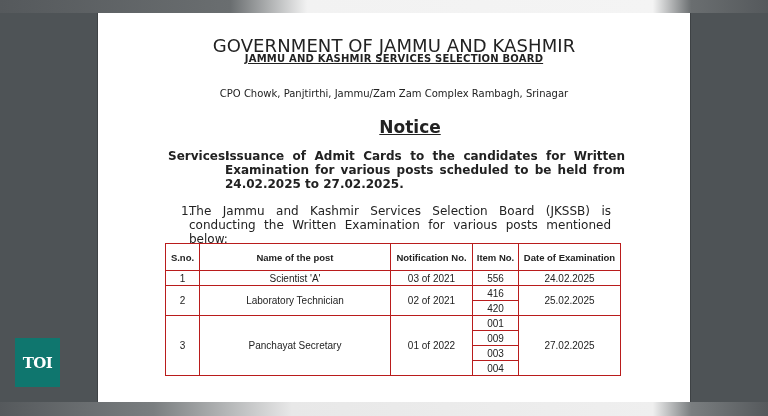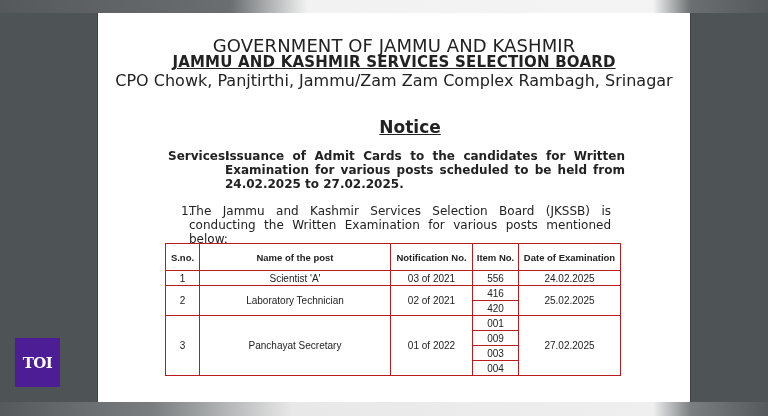--- a/index.html
+++ b/index.html
@@ -16,22 +16,22 @@
     position:absolute; left:0; bottom:0; width:768px; height:14px;
     background:linear-gradient(to right,#55595c 0%,#7a7e80 20%,#e8e8e8 38%,#efefef 85%,#7a7e80 90%,#55595c 100%);
   }
   .page {
     position:absolute; left:98px; top:13px; width:592px; height:389px;
     background:#ffffff;
     box-shadow: -1px 0 0 #3e4245, 1px 0 0 #3e4245;
   }
   .c { position:absolute; left:0; width:592px; text-align:center; color:#222; }
   .gov { top:22px; font-size:18px; letter-spacing:0.1px; }
-  .board { top:40px; font-size:15px; font-weight:bold; text-decoration:underline; letter-spacing:0.2px; }
-  .addr { top:58px; font-size:16px; }
+  .board { top:40px; font-size:10px; font-weight:bold; text-decoration:underline; letter-spacing:0.2px; }
+  .addr { top:75px; font-size:10px; }
   .web { top:76px; font-size:11px; text-decoration:underline; }
   .notice { top:104px; font-size:17px; font-weight:bold; text-decoration:underline;padding-left:16px; }
   .subject {
     position:absolute; left:70px; top:136px; width:458px; font-size:12px; font-weight:bold; color:#222; line-height:14px;
   }
   .subject .lbl { position:absolute; left:0; top:0; }
   .subject .txt { position:absolute; left:57px; top:0; width:400px; text-align:justify; }
   .para {
     position:absolute; left:83px; top:191px; width:440px; font-size:12px; color:#222; line-height:14px;
   }
@@ -112,17 +112,17 @@
     <tr>
       <td>003</td>
     </tr>
     <tr>
       <td>004</td>
     </tr>
   </tbody>
     </table>
 </div>
 
-<div style="position:absolute; left:15px; top:338px; width:45px; height:49px; background:#4c1d95; display:flex; align-items:center; justify-content:center;">
+<div style="position:absolute; left:15px; top:338px; width:45px; height:49px; background:#0f766e; display:flex; align-items:center; justify-content:center;">
   <span style="font-family:'DejaVu Serif', serif; font-weight:bold; font-size:15px; color:#fff; letter-spacing:-0.5px;">TOI</span>
 </div>
 
 <div class="bottom-strip"></div>
 
 </body></html>

